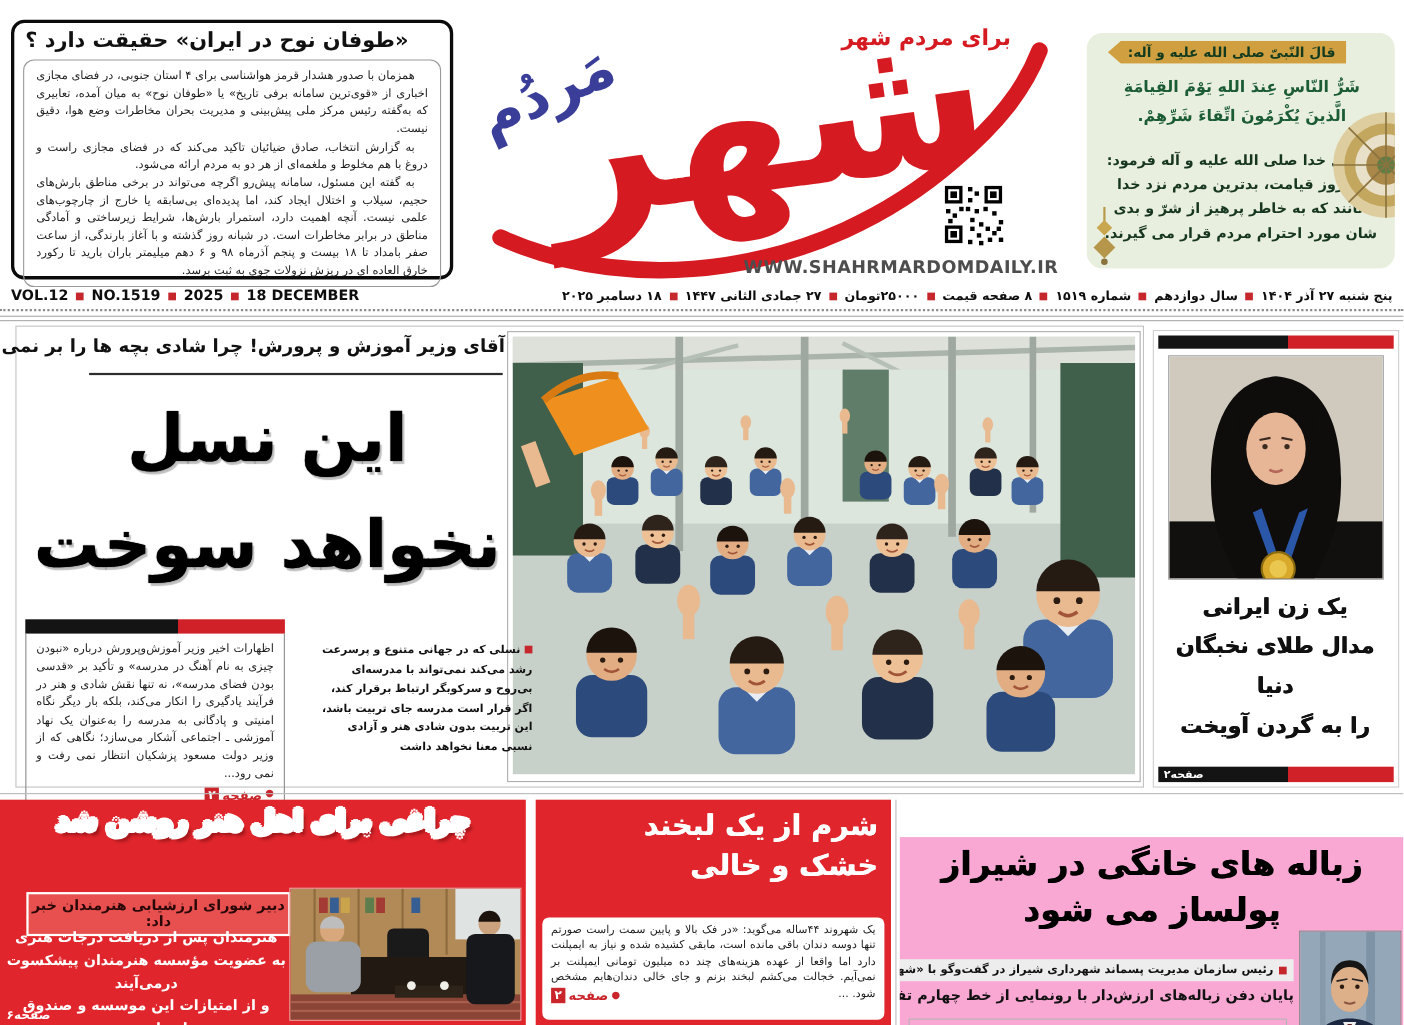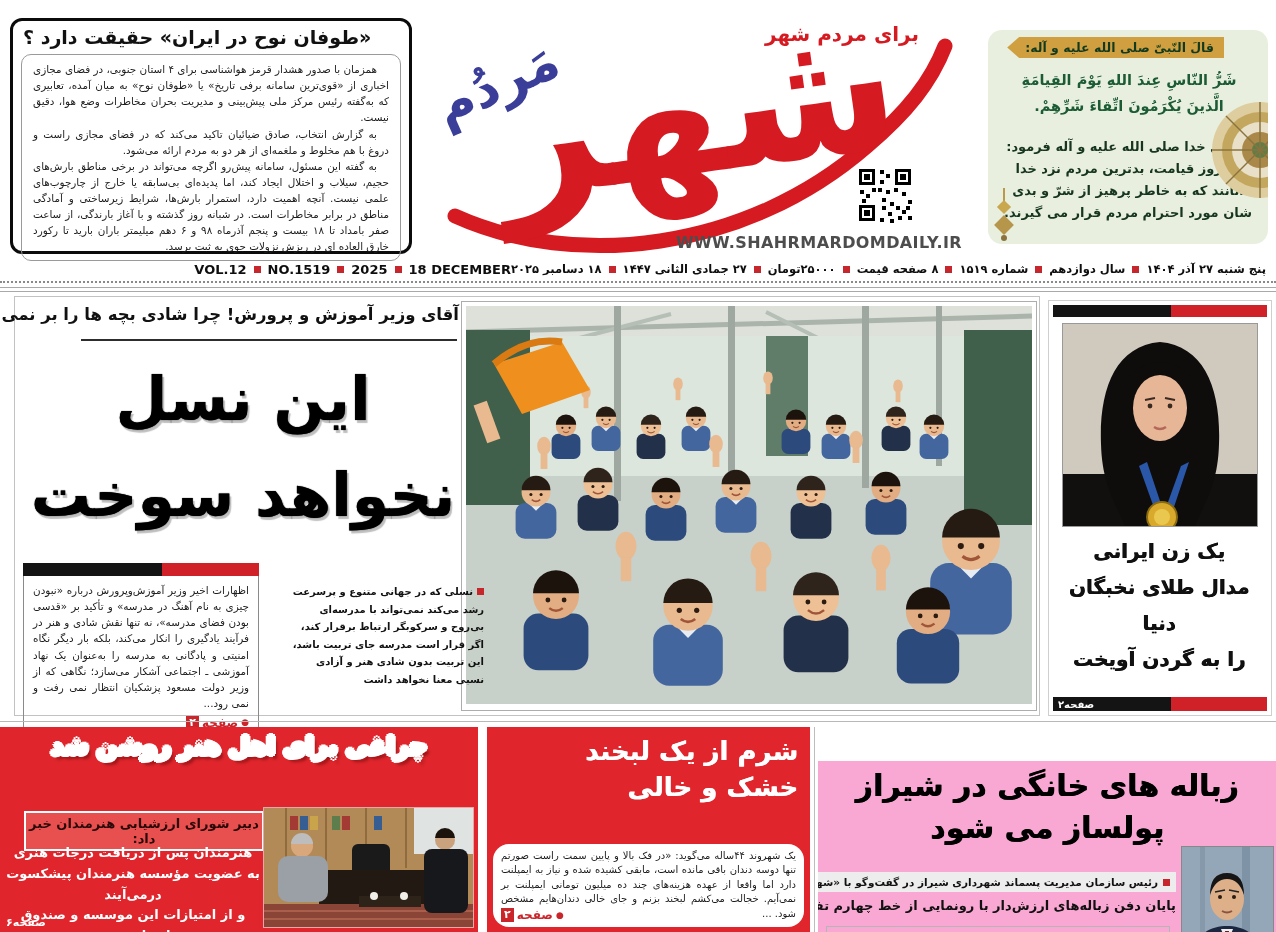--- a/index.html
+++ b/index.html
@@ -32,21 +32,21 @@
                  clip-path:polygon(12px 0,100% 0,100% 100%,12px 100%,0 50%);}
   .hadith-arabic{position:absolute;top:37px;right:14px;width:250px;text-align:center;font-size:14.5px;
                  font-weight:bold;color:#1b5c35;line-height:1.8;direction:rtl;}
   .hadith-persian{position:absolute;top:106px;right:12px;width:256px;text-align:center;font-size:13px;
                   font-weight:bold;color:#173620;line-height:1.7;direction:rtl;}
   .mandala{position:absolute;right:-42px;top:70px;width:100px;height:100px;}
   .tassel{position:absolute;left:5px;bottom:2px;width:22px;height:54px;}
 
   
   .datebar{position:absolute;left:0;top:259px;width:1276px;height:20px;box-sizing:border-box;
-           padding:0 10px;display:flex;justify-content:flex-end;align-items:center;}
+           padding:0 10px;display:flex;justify-content:space-between;align-items:center;}
   .datebar-en{display:flex;align-items:center;gap:7px;font-size:13px;font-weight:bold;color:#0e0e0e;}
   .datebar-fa{display:flex;align-items:center;gap:7px;font-size:11.5px;font-weight:bold;direction:rtl;color:#0e0e0e;}
   .sq{width:7px;height:7px;background:#c5272d;display:inline-block;flex:0 0 auto;}
   .rule-dot{position:absolute;left:0;top:281px;width:1276px;border-top:2px dotted #8a8a8a;}
   .rule-a{position:absolute;left:0;top:287px;width:1276px;border-top:1.5px solid #a9a9a9;}
   .rule-b{position:absolute;left:0;top:291px;width:1276px;border-top:1.5px solid #a9a9a9;}
 
   
   .main-box{position:absolute;left:14px;top:296px;width:1026px;height:420px;border:1.5px solid #c2c2c2;
             box-sizing:border-box;background:#fff;}
@@ -101,23 +101,23 @@
   .bl-page{position:absolute;left:6px;bottom:3px;color:#fff;font-size:11px;font-weight:bold;}
   .bl-photo{position:absolute;left:263px;top:80px;width:209px;height:119px;border:1px solid #e8a8a8;}
   .bl-photo svg{display:block;width:100%;height:100%;}
 
   
   .bm-box{position:absolute;left:487px;top:727px;width:323px;height:205px;background:#e0262c;color:#fff;}
   .bm-kicker{margin:6px 12px 0;padding-bottom:3px;border-bottom:1.5px solid #fff;font-size:14px;
              font-weight:bold;text-align:right;direction:rtl;}
   .bm-headline{margin:6px 12px 0;font-size:26px;line-height:1.4;font-weight:bold;text-align:right;
                direction:rtl;text-shadow:.6px 0 #fff;}
-  .bm-body{position:absolute;left:6px;right:6px;bottom:5px;background:#fff;border-radius:16px;
+  .bm-body{position:absolute;left:6px;right:6px;bottom:5px;background:#fff;border-radius:6px;
            color:#1c1c1c;font-size:10px;line-height:1.45;text-align:justify;direction:rtl;
-           padding:5px 8px 3px;}
+           padding:5px 8px 13px;}
   .bm-body .page-chip{float:left;margin-top:0;}
 
   
   .br-vline{position:absolute;left:814px;top:727px;height:205px;width:0;border-left:1.5px solid #bdbdbd;}
   .br-box{position:absolute;left:818px;top:761px;width:458px;height:205px;background:#f9a8d4;}
   .br-headline{margin-top:4px;text-align:center;font-size:30px;line-height:1.4;font-weight:bold;
                direction:rtl;color:#000;text-shadow:.7px 0 #000;}
   .br-photo{position:absolute;left:363px;top:85px;width:91px;height:118px;border:1px solid #888;}
   .br-photo svg{display:block;width:100%;height:100%;}
   .br-kicker{position:absolute;left:0;top:111px;width:358px;background:#ededed;font-size:10.5px;

